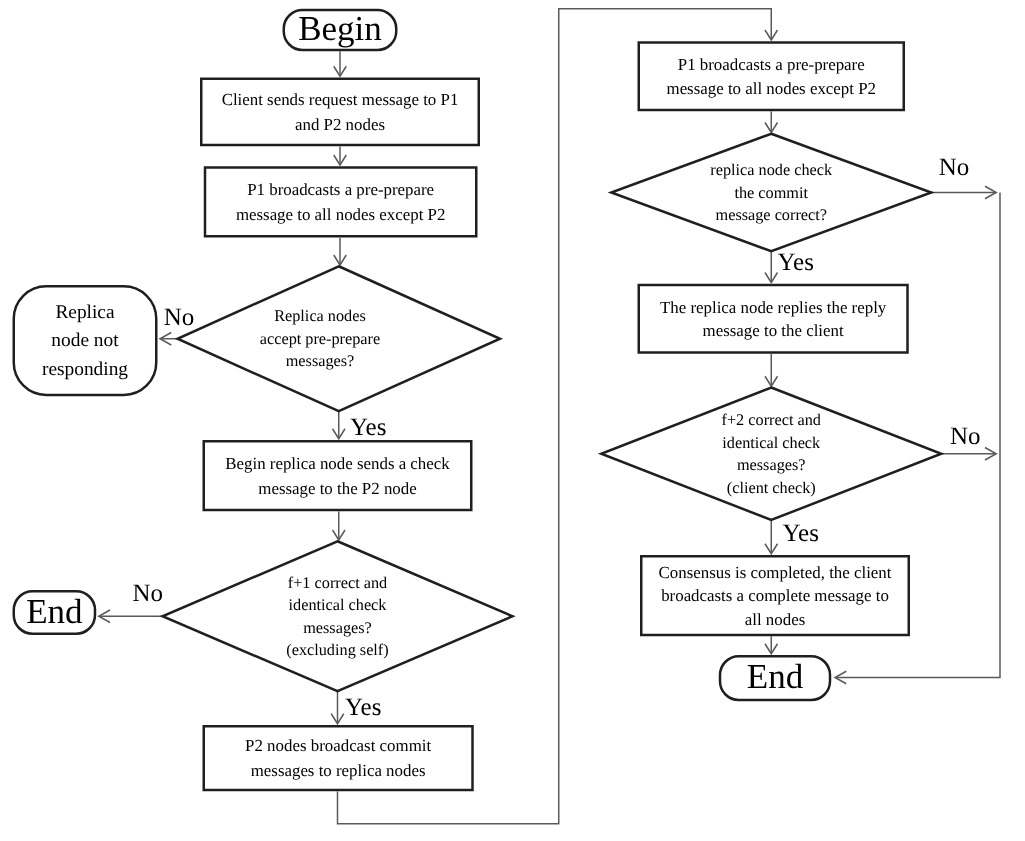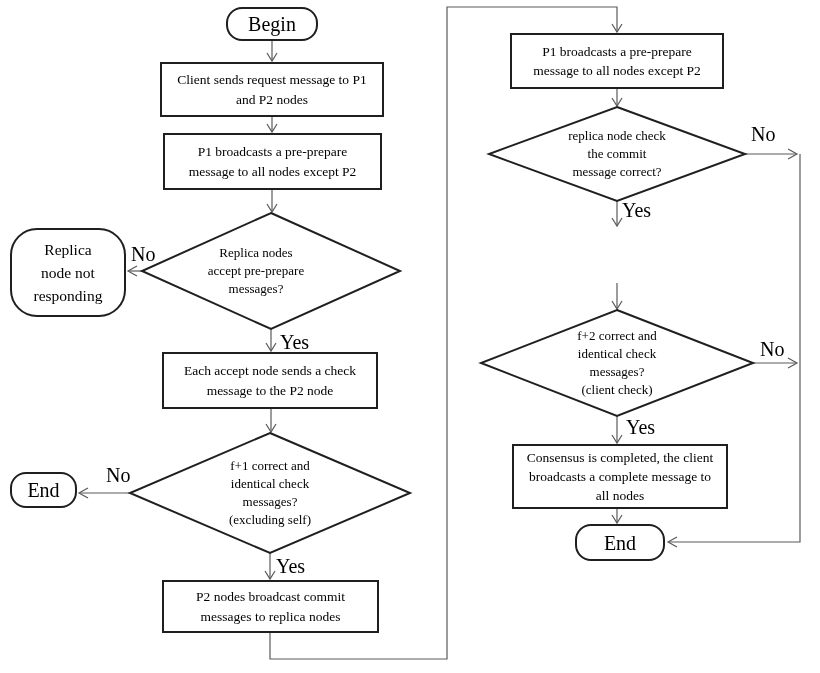--- a/index.html
+++ b/index.html
@@ -20,21 +20,21 @@
     background: #ffffff;
     display: flex;
     align-items: center;
     justify-content: center;
     text-align: center;
     font-size: 13.5px;
     line-height: 1.42;
     white-space: pre-line;
     z-index: 2;
   }
-  .terminator { border-radius: 16px; font-size: 20px; line-height: 1.1; }
+  .terminator { border-radius: 16px; font-size: 28px; line-height: 1.1; }
   .callout { border-radius: 27px; font-size: 15.5px; line-height: 1.5; }
   .dtext {
     position: absolute;
     display: flex;
     align-items: center;
     justify-content: center;
     text-align: center;
     font-size: 13px;
     line-height: 1.4;
     white-space: pre-line;
@@ -103,31 +103,33 @@
   <div class="node" style="left:160px; top:62px; width:224px; height:55px;">Client sends request message to P1
 and P2 nodes</div>
 
   <div class="node" style="left:163px; top:133px; width:219px; height:57px;">P1 broadcasts a pre-prepare
 message to all nodes except P2</div>
 
   <div class="node callout" style="left:10px; top:228px; width:116px; height:89px;">Replica
 node not
 responding</div>
 
-  <div class="node" style="left:162px; top:352px; width:216px; height:57px;">Each accept node sends a check
+  <div class="node" style="left:162px; top:352px; width:216px; height:57px;">Begin replica node sends a check
 message to the P2 node</div>
 
   <div class="node terminator" style="left:10px; top:472px; width:67px; height:36px;">End</div>
 
   <div class="node" style="left:162px; top:580px; width:217px; height:53px;">P2 nodes broadcast commit
 messages to replica nodes</div>
 
   <div class="node" style="left:510px; top:33px; width:214px; height:56px;">P1 broadcasts a pre-prepare
 message to all nodes except P2</div>
 
+  <div class="node" style="left:510px; top:227px; width:217px; height:56px;">The replica node replies the reply
+message to the client</div>
 
   <div class="node" style="left:512px; top:444px; width:216px; height:65px;">Consensus is completed, the client
 broadcasts a complete message to
 all nodes</div>
 
   <div class="node terminator" style="left:575px; top:524px; width:90px; height:37px;">End</div>
 
   <div class="dtext" style="left:176px; top:231px; width:160px; height:80px;">Replica nodes
 accept pre-prepare
 messages?</div>

